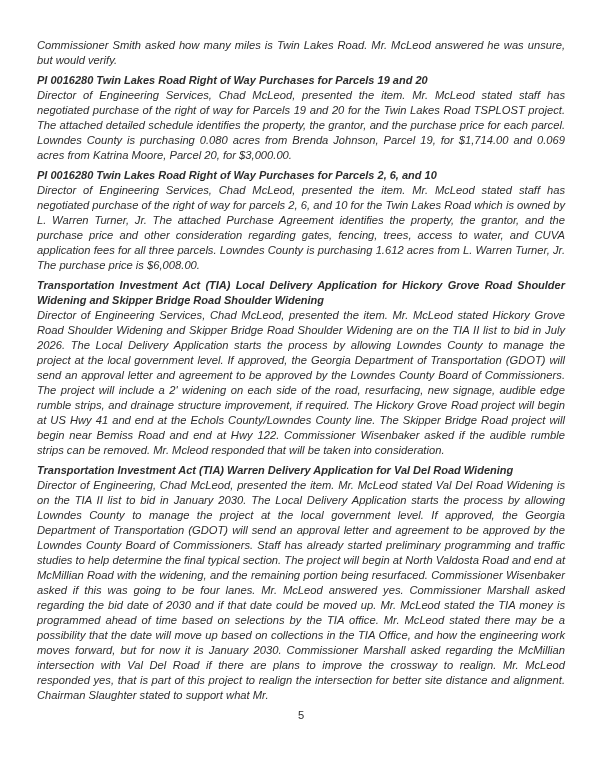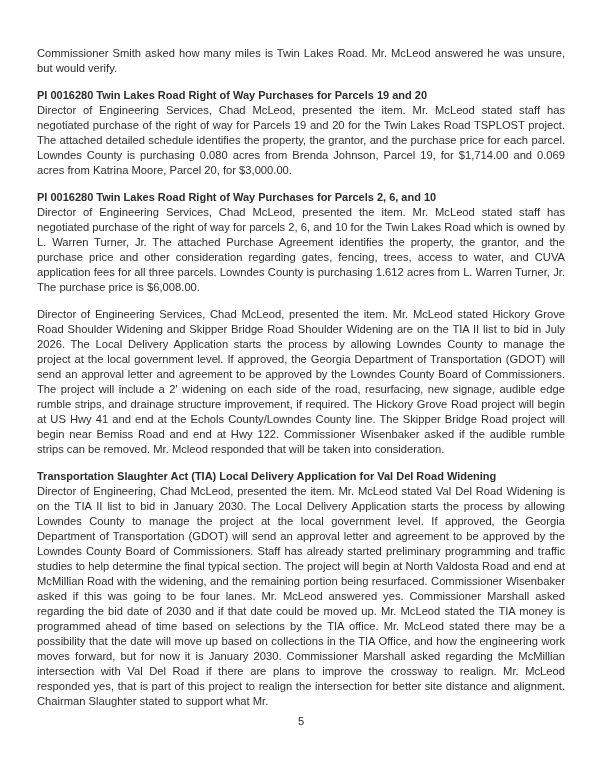--- a/index.html
+++ b/index.html
@@ -11,21 +11,21 @@
     position: relative;
     width: 600px;
     height: 776px;
     background: #ffffff;
     box-sizing: border-box;
     padding: 34px 35px 0 37px;
     font-family: "Liberation Sans", sans-serif;
     color: #2d2d2d;
     overflow: hidden;
   }
-  .section { margin: 12px 0 5px 0; }
+  .section { margin: 4px 0 5px 0; font-style: italic; }
   .section-heading {
     margin: 0;
     font-size: 11px;
     line-height: 15px;
     font-weight: bold;
     text-align: justify;
     text-justify: inter-word;
   }
   .section-body {
     margin: 0;
@@ -54,23 +54,24 @@
     <p class="section-heading">PI 0016280 Twin Lakes Road Right of Way Purchases for Parcels 19 and 20</p>
     <p class="section-body">Director of Engineering Services, Chad McLeod, presented the item. Mr. McLeod stated staff has negotiated purchase of the right of way for Parcels 19 and 20 for the Twin Lakes Road TSPLOST project. The attached detailed schedule identifies the property, the grantor, and the purchase price for each parcel. Lowndes County is purchasing 0.080 acres from Brenda Johnson, Parcel 19, for $1,714.00 and 0.069 acres from Katrina Moore, Parcel 20, for $3,000.00.</p>
   </div>
 
   <div class="section">
     <p class="section-heading">PI 0016280 Twin Lakes Road Right of Way Purchases for Parcels 2, 6, and 10</p>
     <p class="section-body">Director of Engineering Services, Chad McLeod, presented the item. Mr. McLeod stated staff has negotiated purchase of the right of way for parcels 2, 6, and 10 for the Twin Lakes Road which is owned by L. Warren Turner, Jr. The attached Purchase Agreement identifies the property, the grantor, and the purchase price and other consideration regarding gates, fencing, trees, access to water, and CUVA application fees for all three parcels. Lowndes County is purchasing 1.612 acres from L. Warren Turner, Jr. The purchase price is $6,008.00.</p>
   </div>
 
   <div class="section">
+    <p class="section-heading">Transportation Investment Act (TIA) Local Delivery Application for Hickory Grove Road Shoulder Widening and Skipper Bridge Road Shoulder Widening</p>
     <p class="section-body">Director of Engineering Services, Chad McLeod, presented the item. Mr. McLeod stated Hickory Grove Road Shoulder Widening and Skipper Bridge Road Shoulder Widening are on the TIA II list to bid in July 2026. The Local Delivery Application starts the process by allowing Lowndes County to manage the project at the local government level. If approved, the Georgia Department of Transportation (GDOT) will send an approval letter and agreement to be approved by the Lowndes County Board of Commissioners. The project will include a 2' widening on each side of the road, resurfacing, new signage, audible edge rumble strips, and drainage structure improvement, if required. The Hickory Grove Road project will begin at US Hwy 41 and end at the Echols County/Lowndes County line. The Skipper Bridge Road project will begin near Bemiss Road and end at Hwy 122. Commissioner Wisenbaker asked if the audible rumble strips can be removed. Mr. Mcleod responded that will be taken into consideration.</p>
   </div>
 
   <div class="section">
-    <p class="section-heading">Transportation Slaughter Act (TIA) Local Delivery Application for Val Del Road Widening</p>
+    <p class="section-heading">Transportation Investment Act (TIA) Warren Delivery Application for Val Del Road Widening</p>
     <p class="section-body">Director of Engineering, Chad McLeod, presented the item. Mr. McLeod stated Val Del Road Widening is on the TIA II list to bid in January 2030. The Local Delivery Application starts the process by allowing Lowndes County to manage the project at the local government level. If approved, the Georgia Department of Transportation (GDOT) will send an approval letter and agreement to be approved by the Lowndes County Board of Commissioners. Staff has already started preliminary programming and traffic studies to help determine the final typical section. The project will begin at North Valdosta Road and end at McMillian Road with the widening, and the remaining portion being resurfaced. Commissioner Wisenbaker asked if this was going to be four lanes. Mr. McLeod answered yes. Commissioner Marshall asked regarding the bid date of 2030 and if that date could be moved up. Mr. McLeod stated the TIA money is programmed ahead of time based on selections by the TIA office. Mr. McLeod stated there may be a possibility that the date will move up based on collections in the TIA Office, and how the engineering work moves forward, but for now it is January 2030. Commissioner Marshall asked regarding the McMillian intersection with Val Del Road if there are plans to improve the crossway to realign. Mr. McLeod responded yes, that is part of this project to realign the intersection for better site distance and alignment. Chairman Slaughter stated to support what Mr.</p>
   </div>
 
   <div class="page-number">5</div>
 
 </div>
 
 </body></html>

